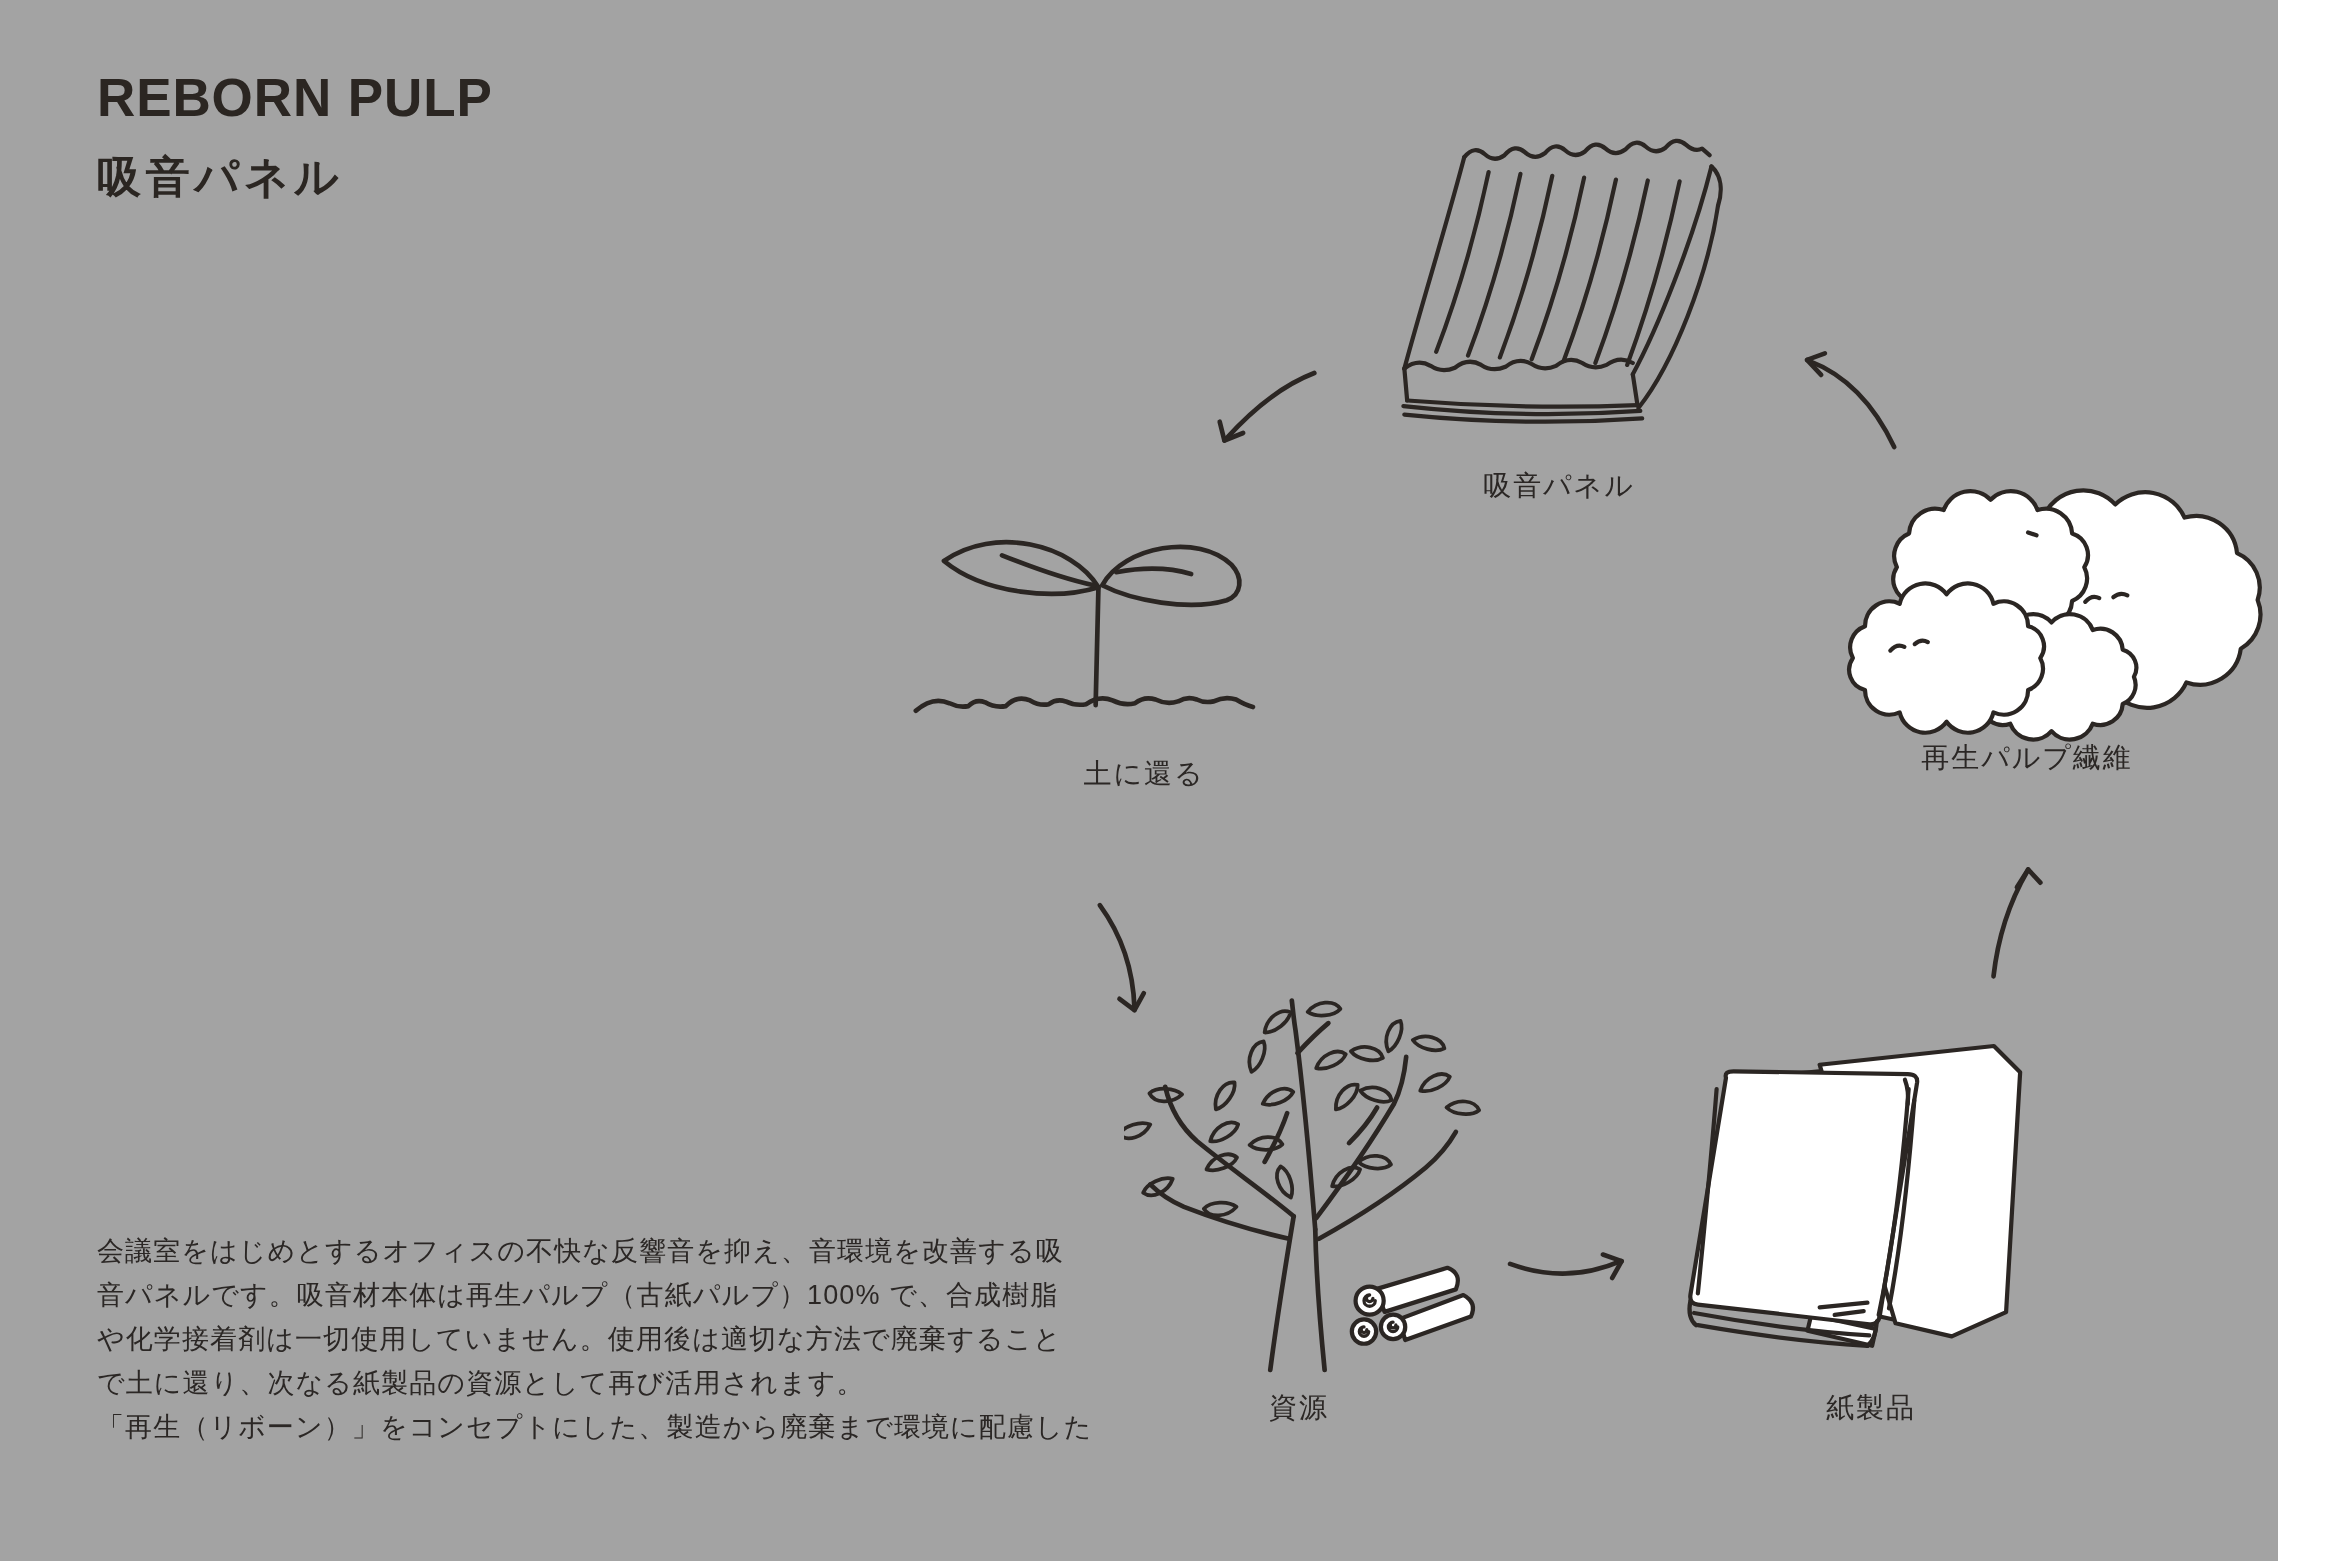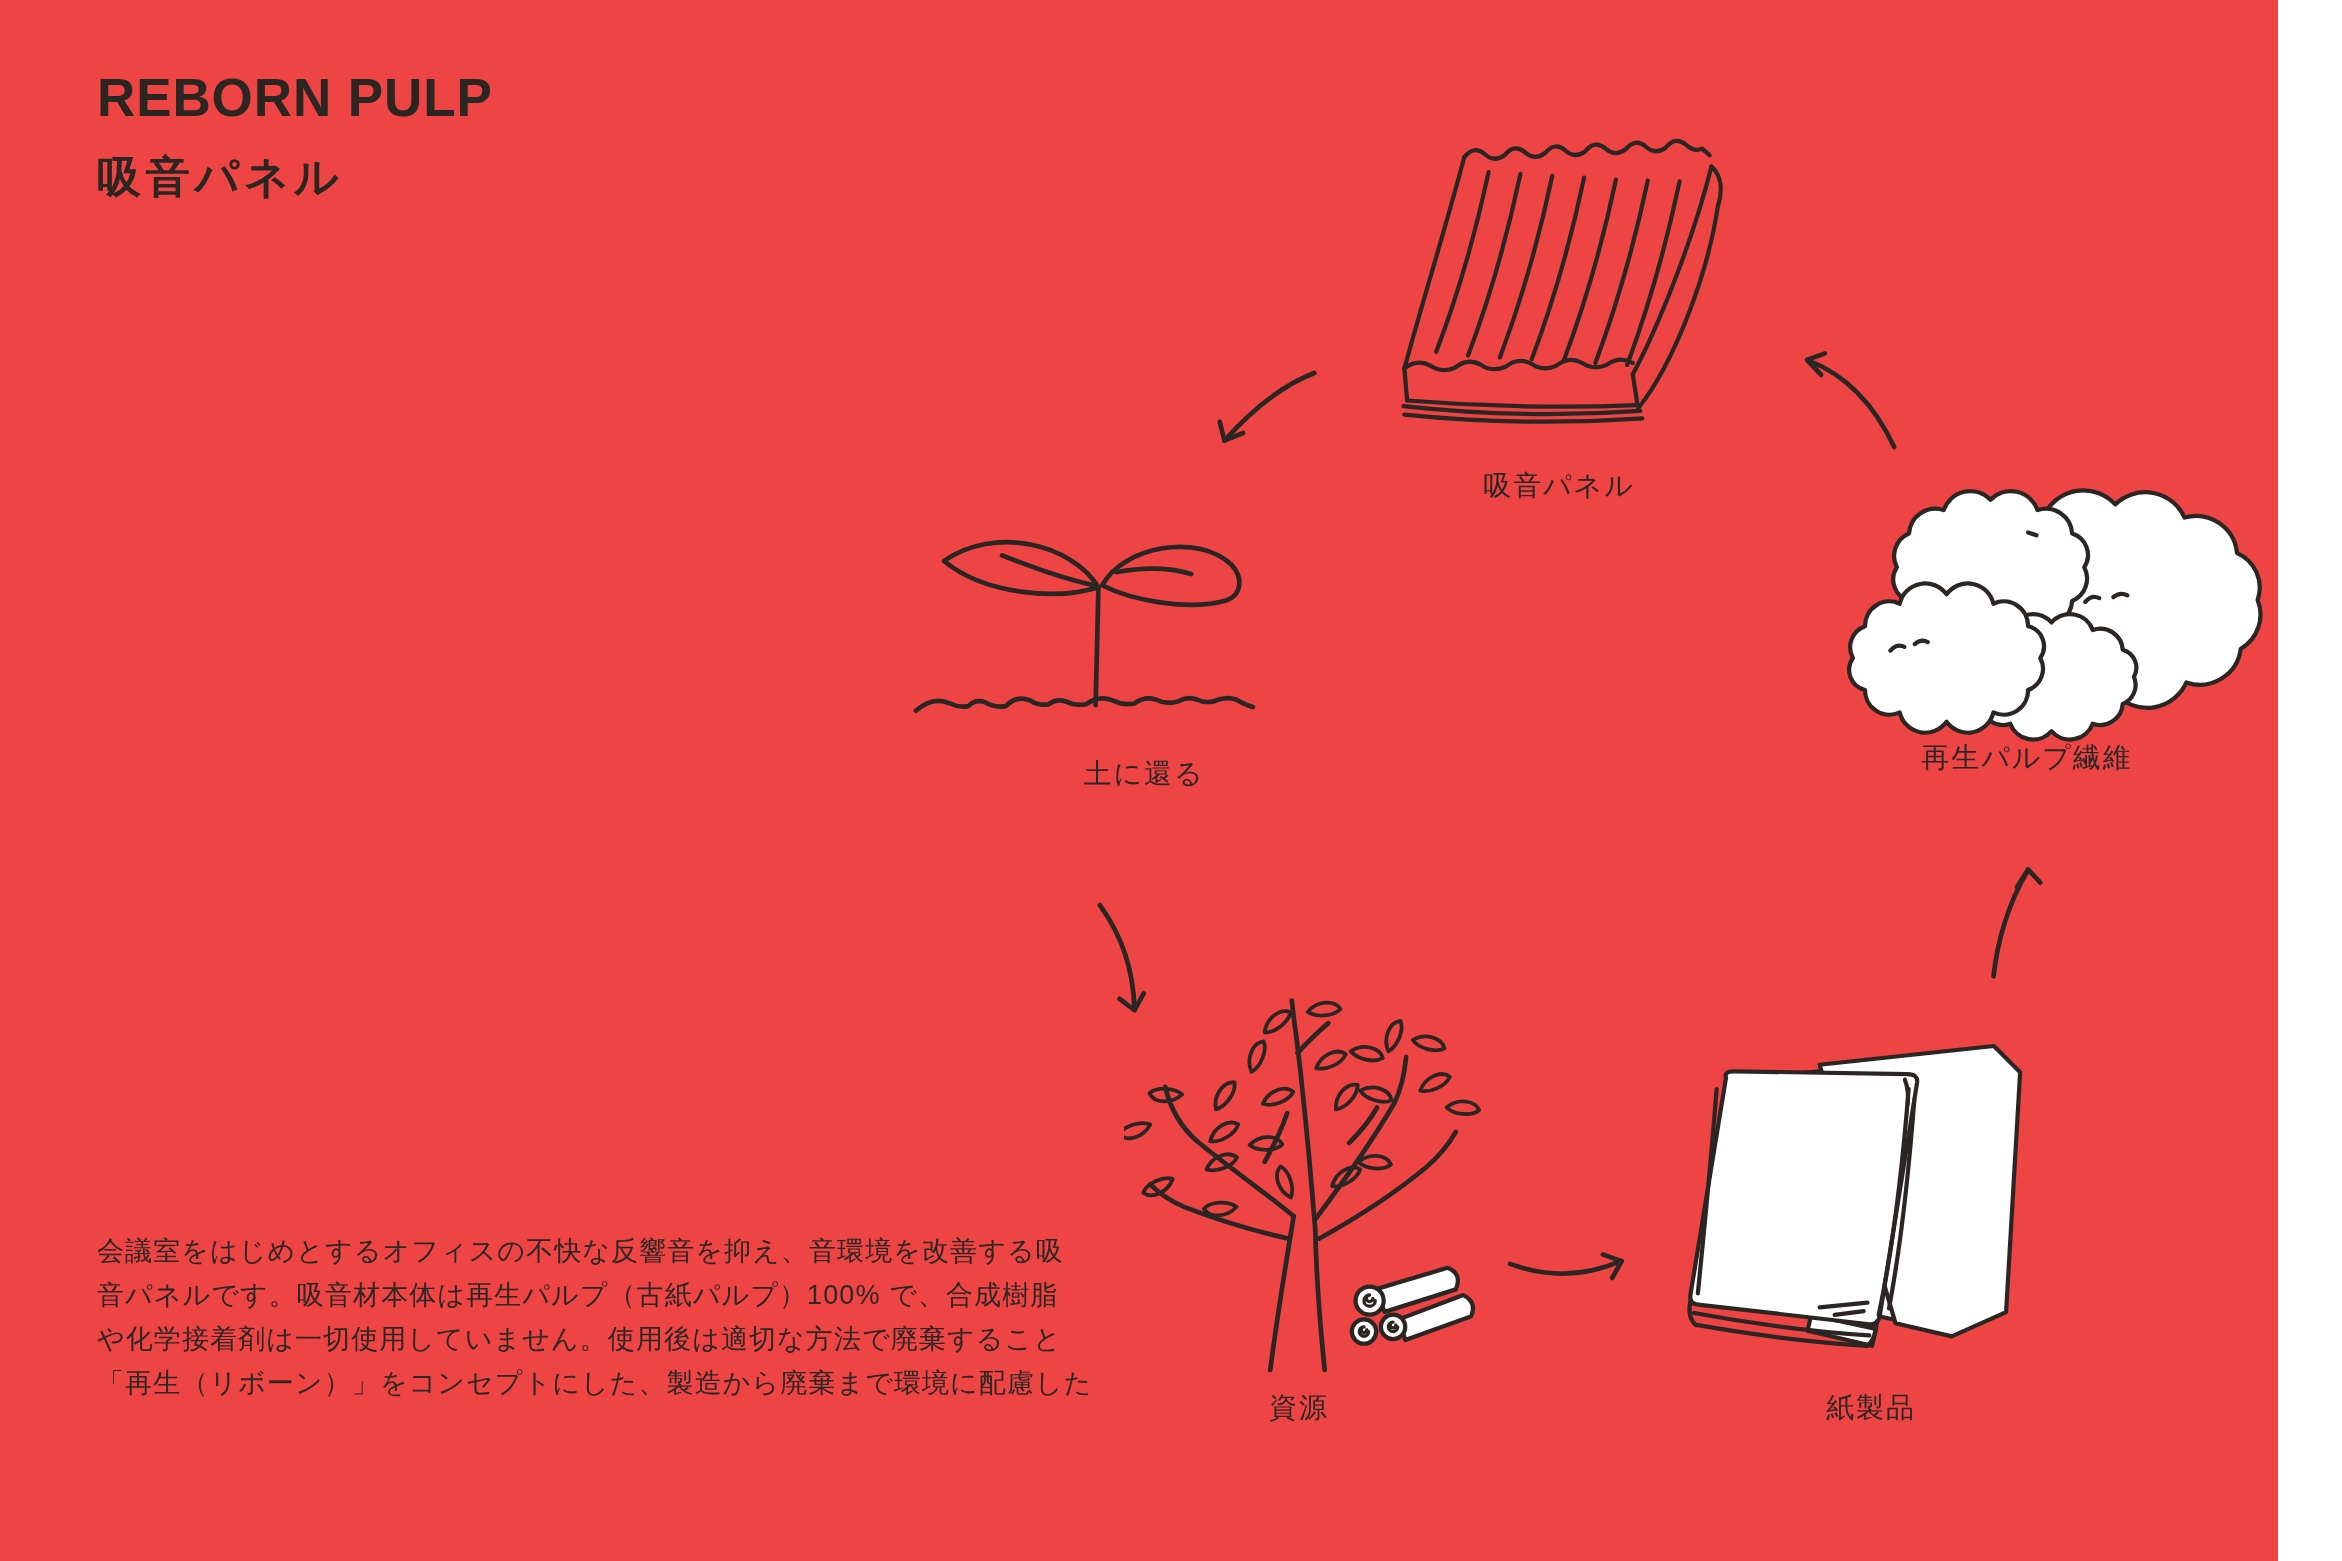--- a/index.html
+++ b/index.html
@@ -1,17 +1,17 @@
 <!DOCTYPE html>
 <html style="font-size:15px"><head>
 <meta charset="utf-8">
 <style>
   html,body{margin:0;padding:0;background:#ffffff;}
   .page{
-    position:relative;width:2278px;height:1562px;background:#ef4444;overflow:hidden;
+    position:relative;width:2278px;height:1562px;background:#a3a3a3;overflow:hidden;
     font-family:"Liberation Sans","DejaVu Sans",sans-serif;color:#2b2725;
   }
   .abs{position:absolute;}
   .title{
     left:97px;top:67px;font-size:53px;font-weight:bold;letter-spacing:0.9px;color:#2b2622;
   }
   .subtitle{
     left:97px;top:148px;font-size:44px;font-weight:bold;letter-spacing:4.7px;color:#2b2622;
   }
   .desc{
@@ -33,20 +33,21 @@
 
 <div class="page">
 
   <div class="abs title">REBORN PULP</div>
   <div class="abs subtitle">吸音パネル</div>
 
   <div class="abs desc">
     <div>会議室をはじめとするオフィスの不快な反響音を抑え、音環境を改善する吸</div>
     <div>音パネルです。吸音材本体は再生パルプ（古紙パルプ）100% で、合成樹脂</div>
     <div>や化学接着剤は一切使用していません。使用後は適切な方法で廃棄すること</div>
+    <div>で土に還り、次なる紙製品の資源として再び活用されます。</div>
     <div>「再生（リボーン）」をコンセプトにした、製造から廃棄まで環境に配慮した</div>
   </div>
 
   <svg class="abs" style="left:1391px;top:114px;" width="375" height="323" viewBox="0 0 400 345">
     <g class="ink">
 
       <path d="M342,56 C353,66 354,82 349,98 C338,172 302,266 264,314"></path>
 
       <path d="M78,46 q11,-13 22,-3 q10,9 21,1 q11,-13 22,-3 q10,9 21,1 q11,-13 22,-3 q10,9 21,1 q11,-13 22,-3 q10,9 21,1 q11,-13 22,-3 q10,9 21,1 q11,-13 22,-3 q9,8 17,4 l8,7"></path>
 

